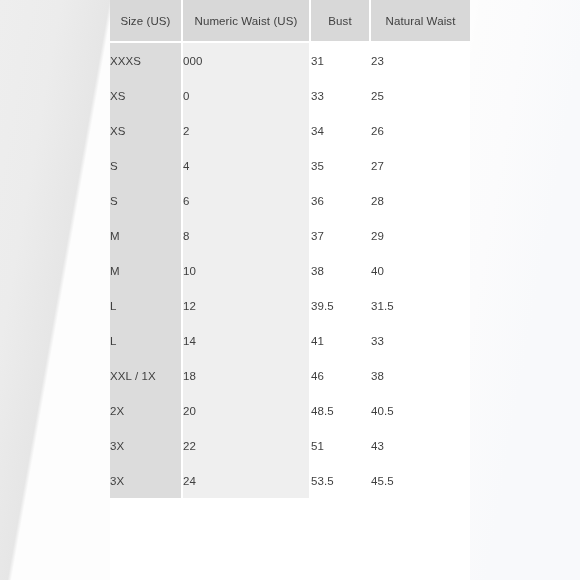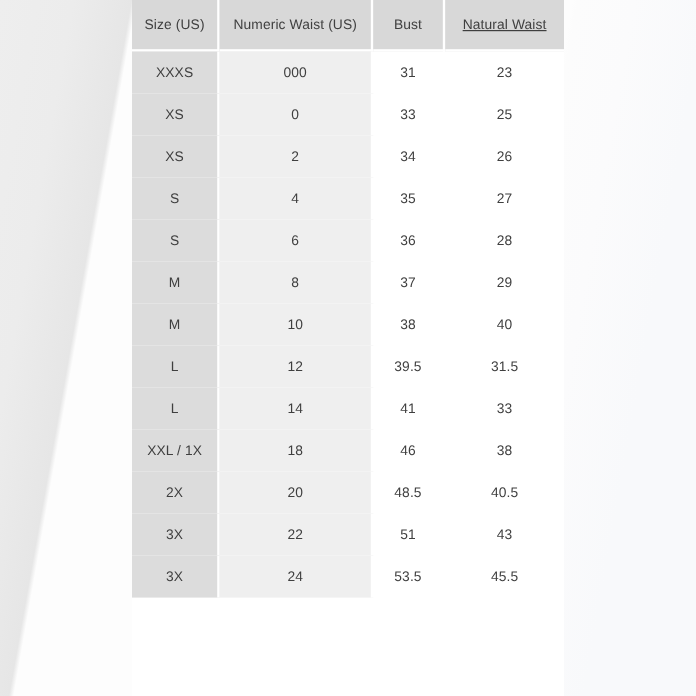--- a/index.html
+++ b/index.html
@@ -64,27 +64,27 @@
     font-size: 11.5px;
     font-weight: normal;
     text-align: center;
     vertical-align: middle;
     border-right: 2px solid #ffffff;
     border-bottom: 2px solid #ffffff;
     padding: 0;
     letter-spacing: 0.1px;
     white-space: nowrap;
   }
-  #size-table th:last-child { border-right: none; text-decoration: underline; }
+  #size-table th:last-child { border-right: none; }
 
   #size-table td {
     height: 35px;
     font-size: 11.5px;
     color: #3f3f3f;
-    text-align: center;
+    text-align: left;
     vertical-align: middle;
     padding: 0;
     border-right: 2px solid #ffffff;
     letter-spacing: 0.1px;
     white-space: nowrap;
     margin-left: 25px;
   }
   #size-table td:last-child { border-right: none; }
 
   

